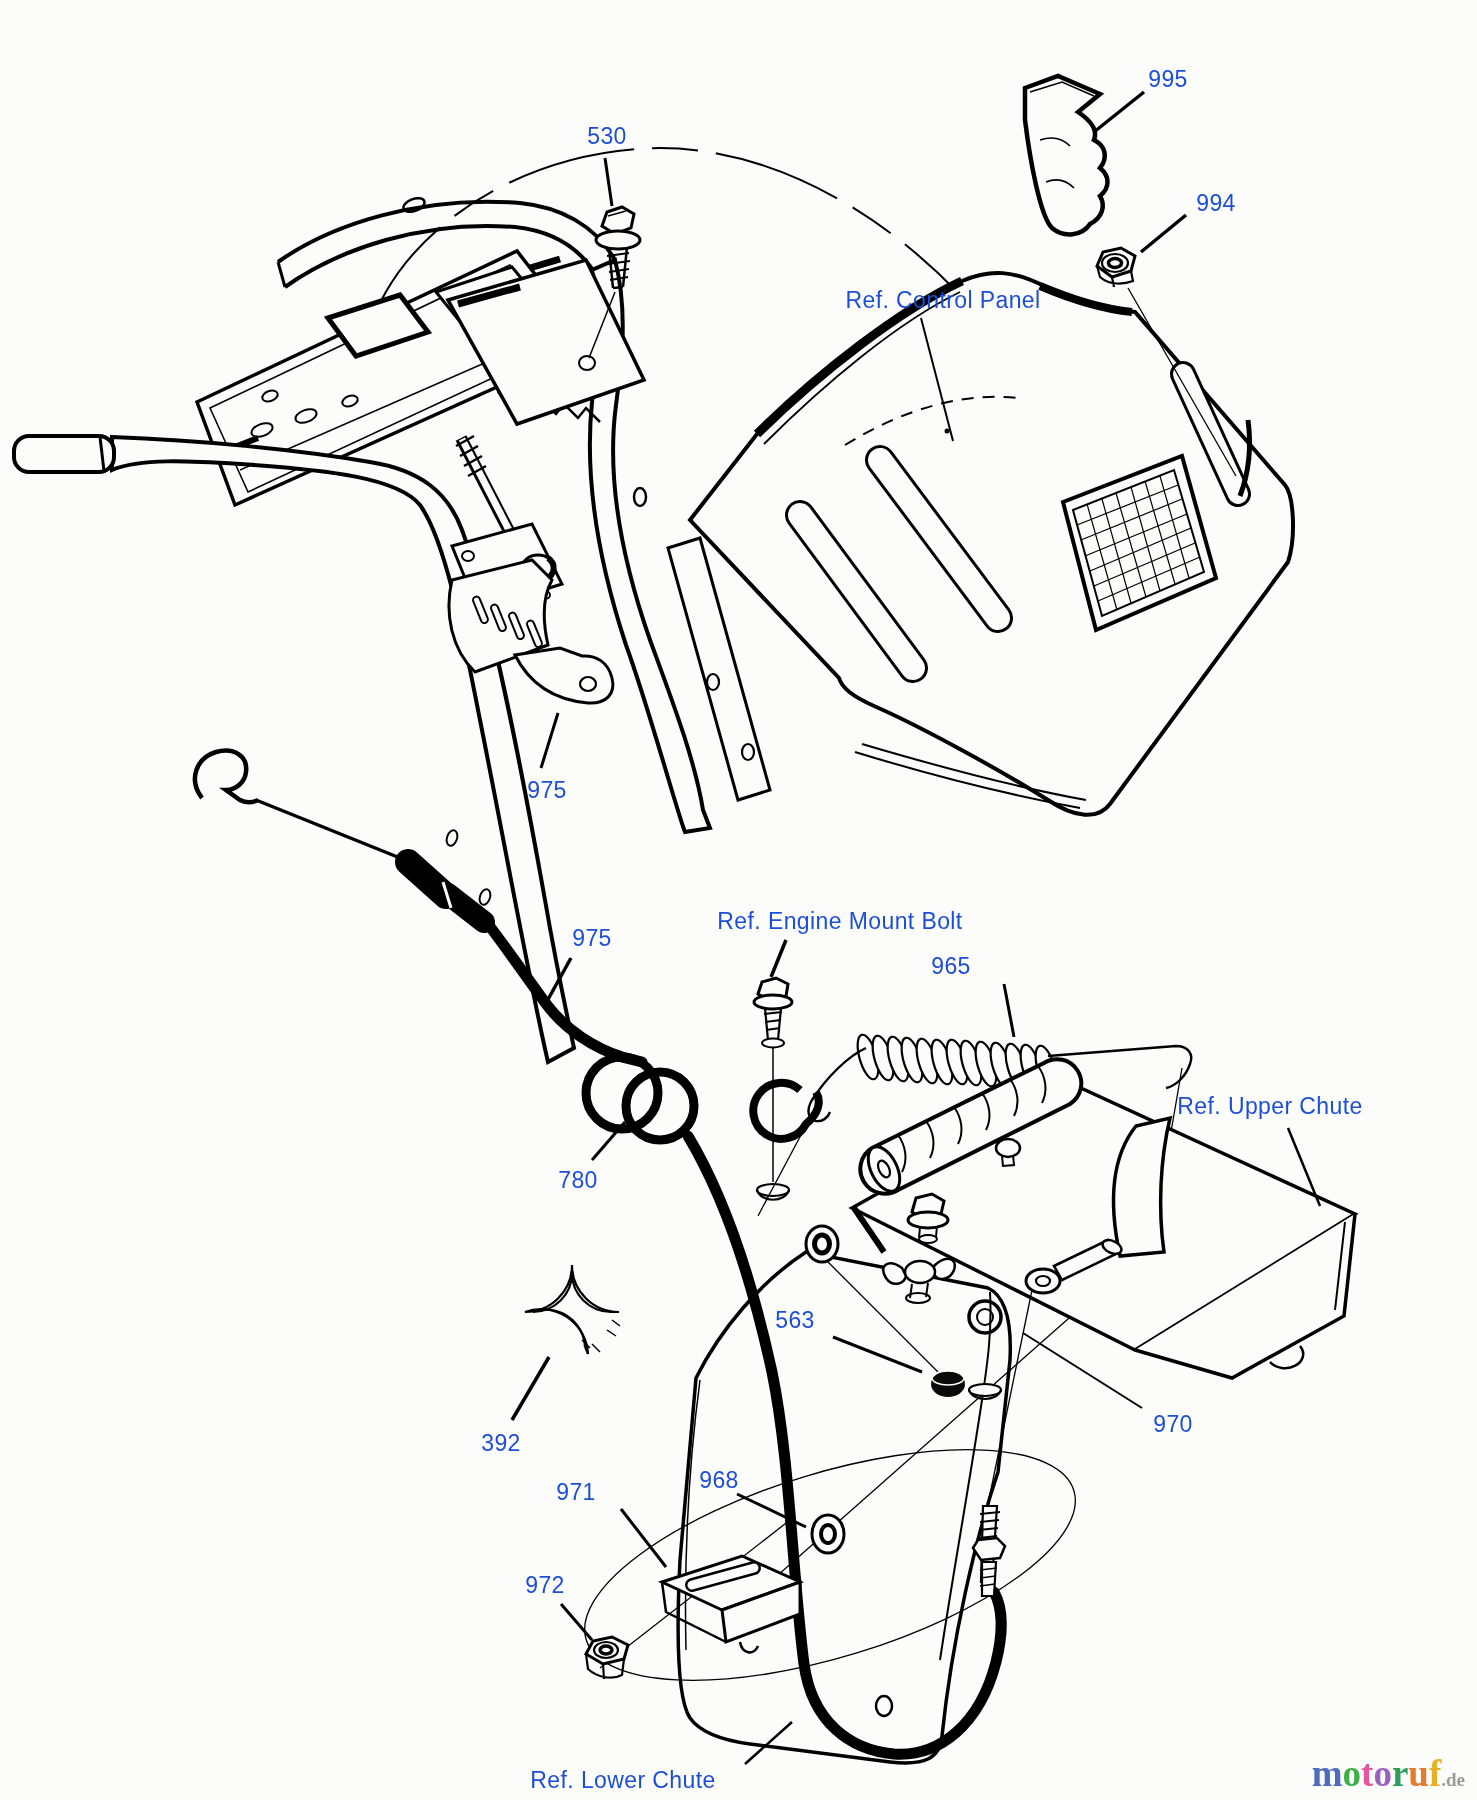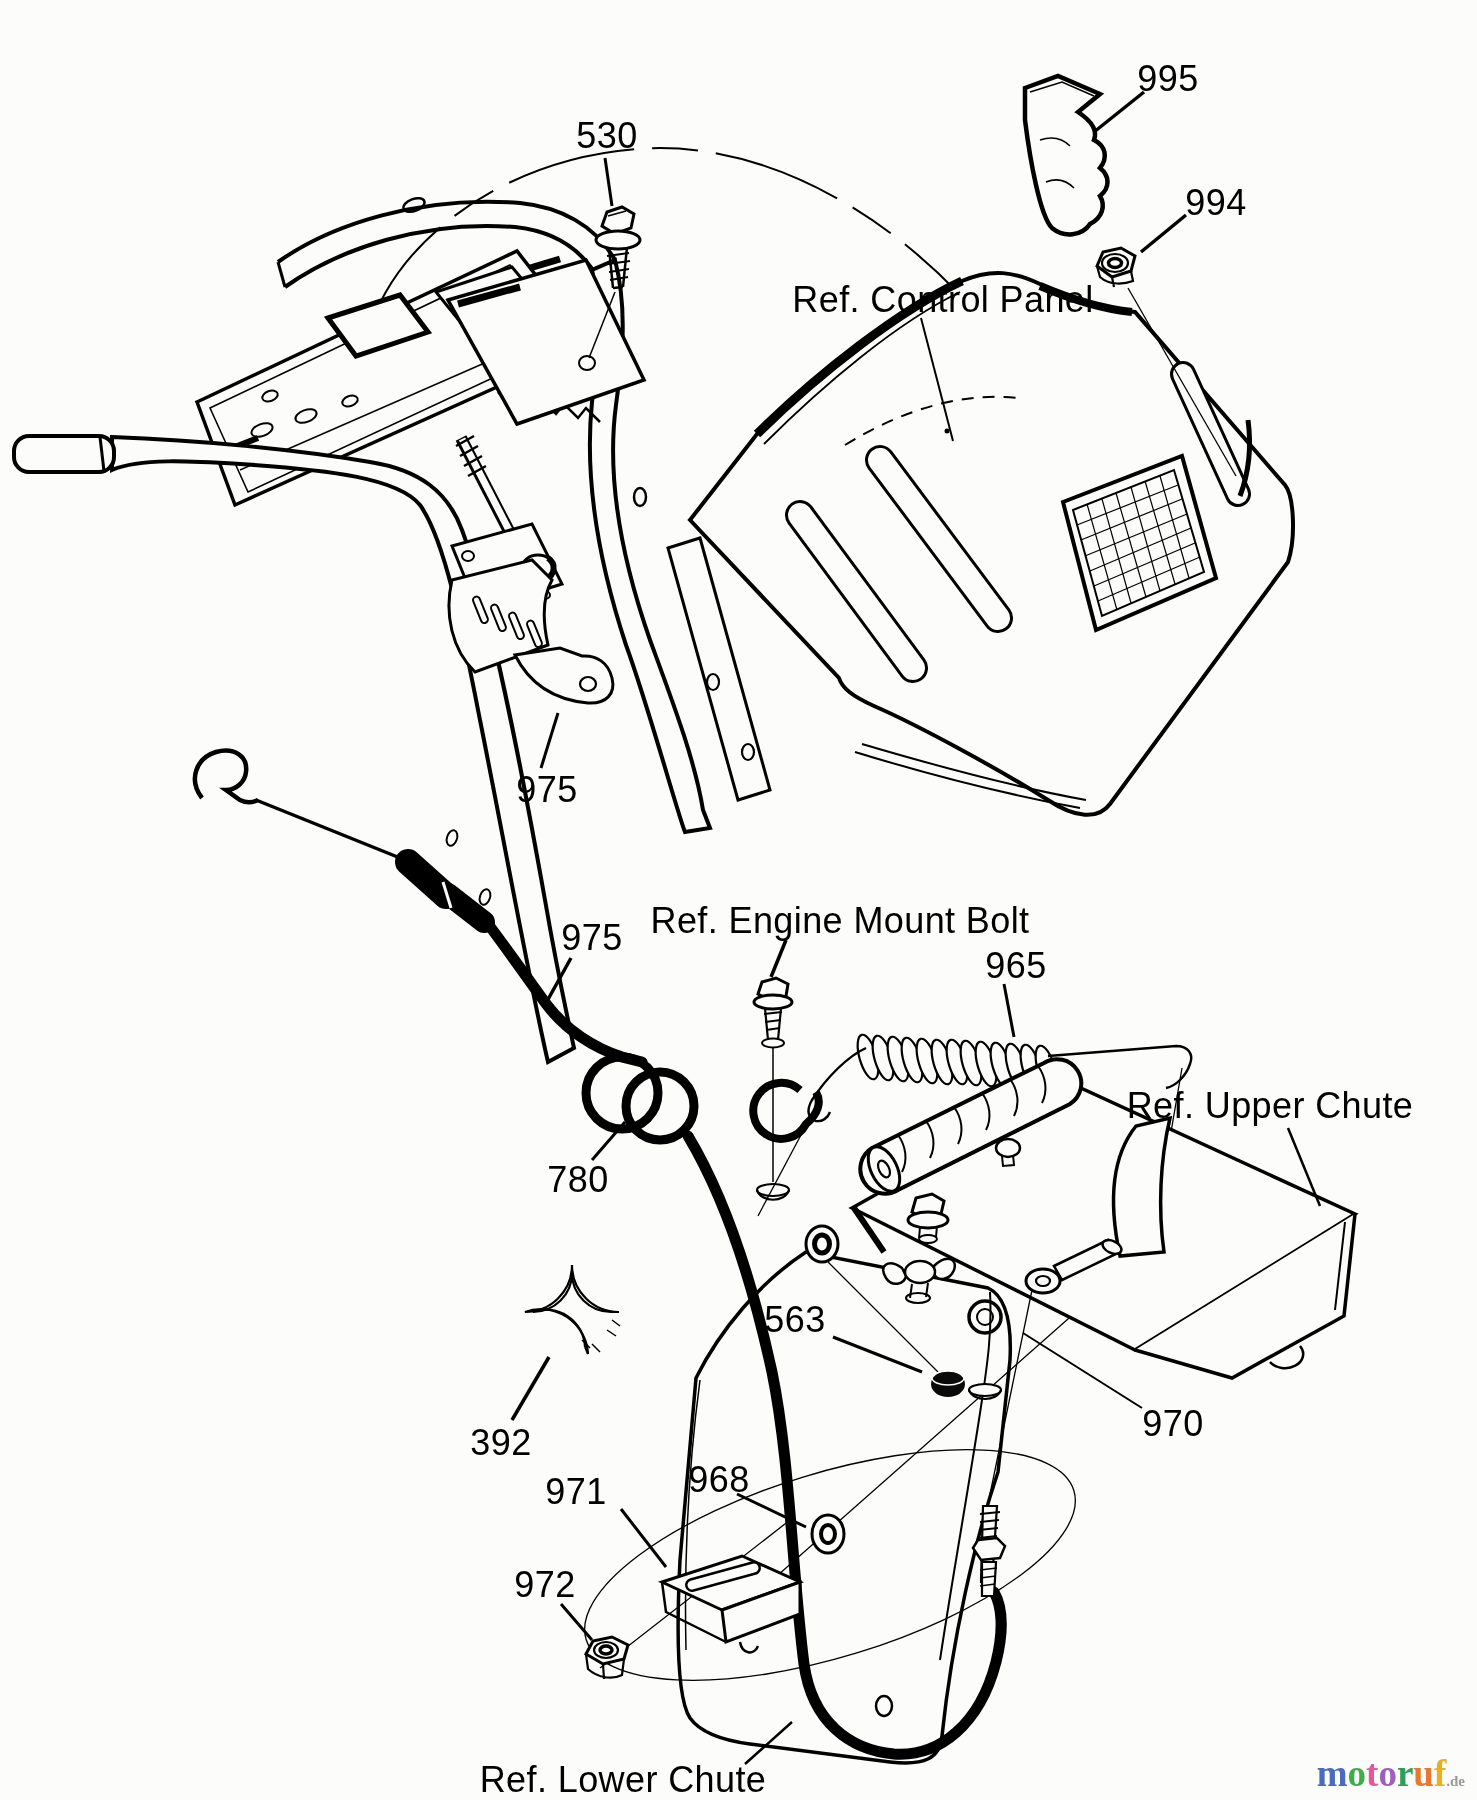--- a/index.html
+++ b/index.html
@@ -1,23 +1,23 @@
 <!DOCTYPE html>
 <html><head>
 <meta charset="utf-8">
 <style>
   html,body{margin:0;padding:0;background:#e8e8e8;}
   #canvas{position:relative;width:1477px;height:1800px;background:#fcfdfa;overflow:hidden;margin:0 auto;}
   #drawing{position:absolute;left:0;top:0;width:100%;height:100%;}
   .lbl{position:absolute;transform:translate(-50%,-50%);font-family:"Liberation Sans",sans-serif;
-       font-size:36px;line-height:1;color:#000000;white-space:nowrap;letter-spacing:.4px;}
+       font-size:23px;line-height:1;color:#1d4ed8;white-space:nowrap;letter-spacing:.4px;}
   #logo{position:absolute;left:1465px;top:1773px;transform:translate(-100%,-50%);
         font-family:"Liberation Serif",serif;font-weight:bold;font-size:37px;line-height:1;
         white-space:nowrap;letter-spacing:0;}
-  #logo .suffix{font-size:15px;font-weight:bold;}
+  #logo .suffix{font-size:19px;font-weight:bold;}
   svg *{vector-effect:none;}
   .ln{stroke:#000;fill:none;}
   .fill{fill:#fcfdfa;}
 </style>
 </head>
 <body>
 
 <div id="canvas">
 
 <svg id="drawing" viewBox="0 0 1477 1800" xmlns="http://www.w3.org/2000/svg">
@@ -316,21 +316,21 @@
   </g>
 </svg>
 
   <div class="lbl" style="left:607px;top:136px">530</div>
   <div class="lbl" style="left:1168px;top:79px">995</div>
   <div class="lbl" style="left:1216px;top:203px">994</div>
   <div class="lbl" style="left:943px;top:300px">Ref. Control Panel</div>
   <div class="lbl" style="left:547px;top:790px">975</div>
   <div class="lbl" style="left:592px;top:938px">975</div>
   <div class="lbl" style="left:840px;top:921px">Ref. Engine Mount Bolt</div>
-  <div class="lbl" style="left:1016px;top:966px">965</div>
+  <div class="lbl" style="left:951px;top:966px">965</div>
   <div class="lbl" style="left:1270px;top:1106px">Ref. Upper Chute</div>
   <div class="lbl" style="left:578px;top:1180px">780</div>
   <div class="lbl" style="left:795px;top:1320px">563</div>
   <div class="lbl" style="left:501px;top:1443px">392</div>
   <div class="lbl" style="left:719px;top:1480px">968</div>
   <div class="lbl" style="left:1173px;top:1424px">970</div>
   <div class="lbl" style="left:576px;top:1492px">971</div>
   <div class="lbl" style="left:545px;top:1585px">972</div>
   <div class="lbl" style="left:623px;top:1780px">Ref. Lower Chute</div>
 

